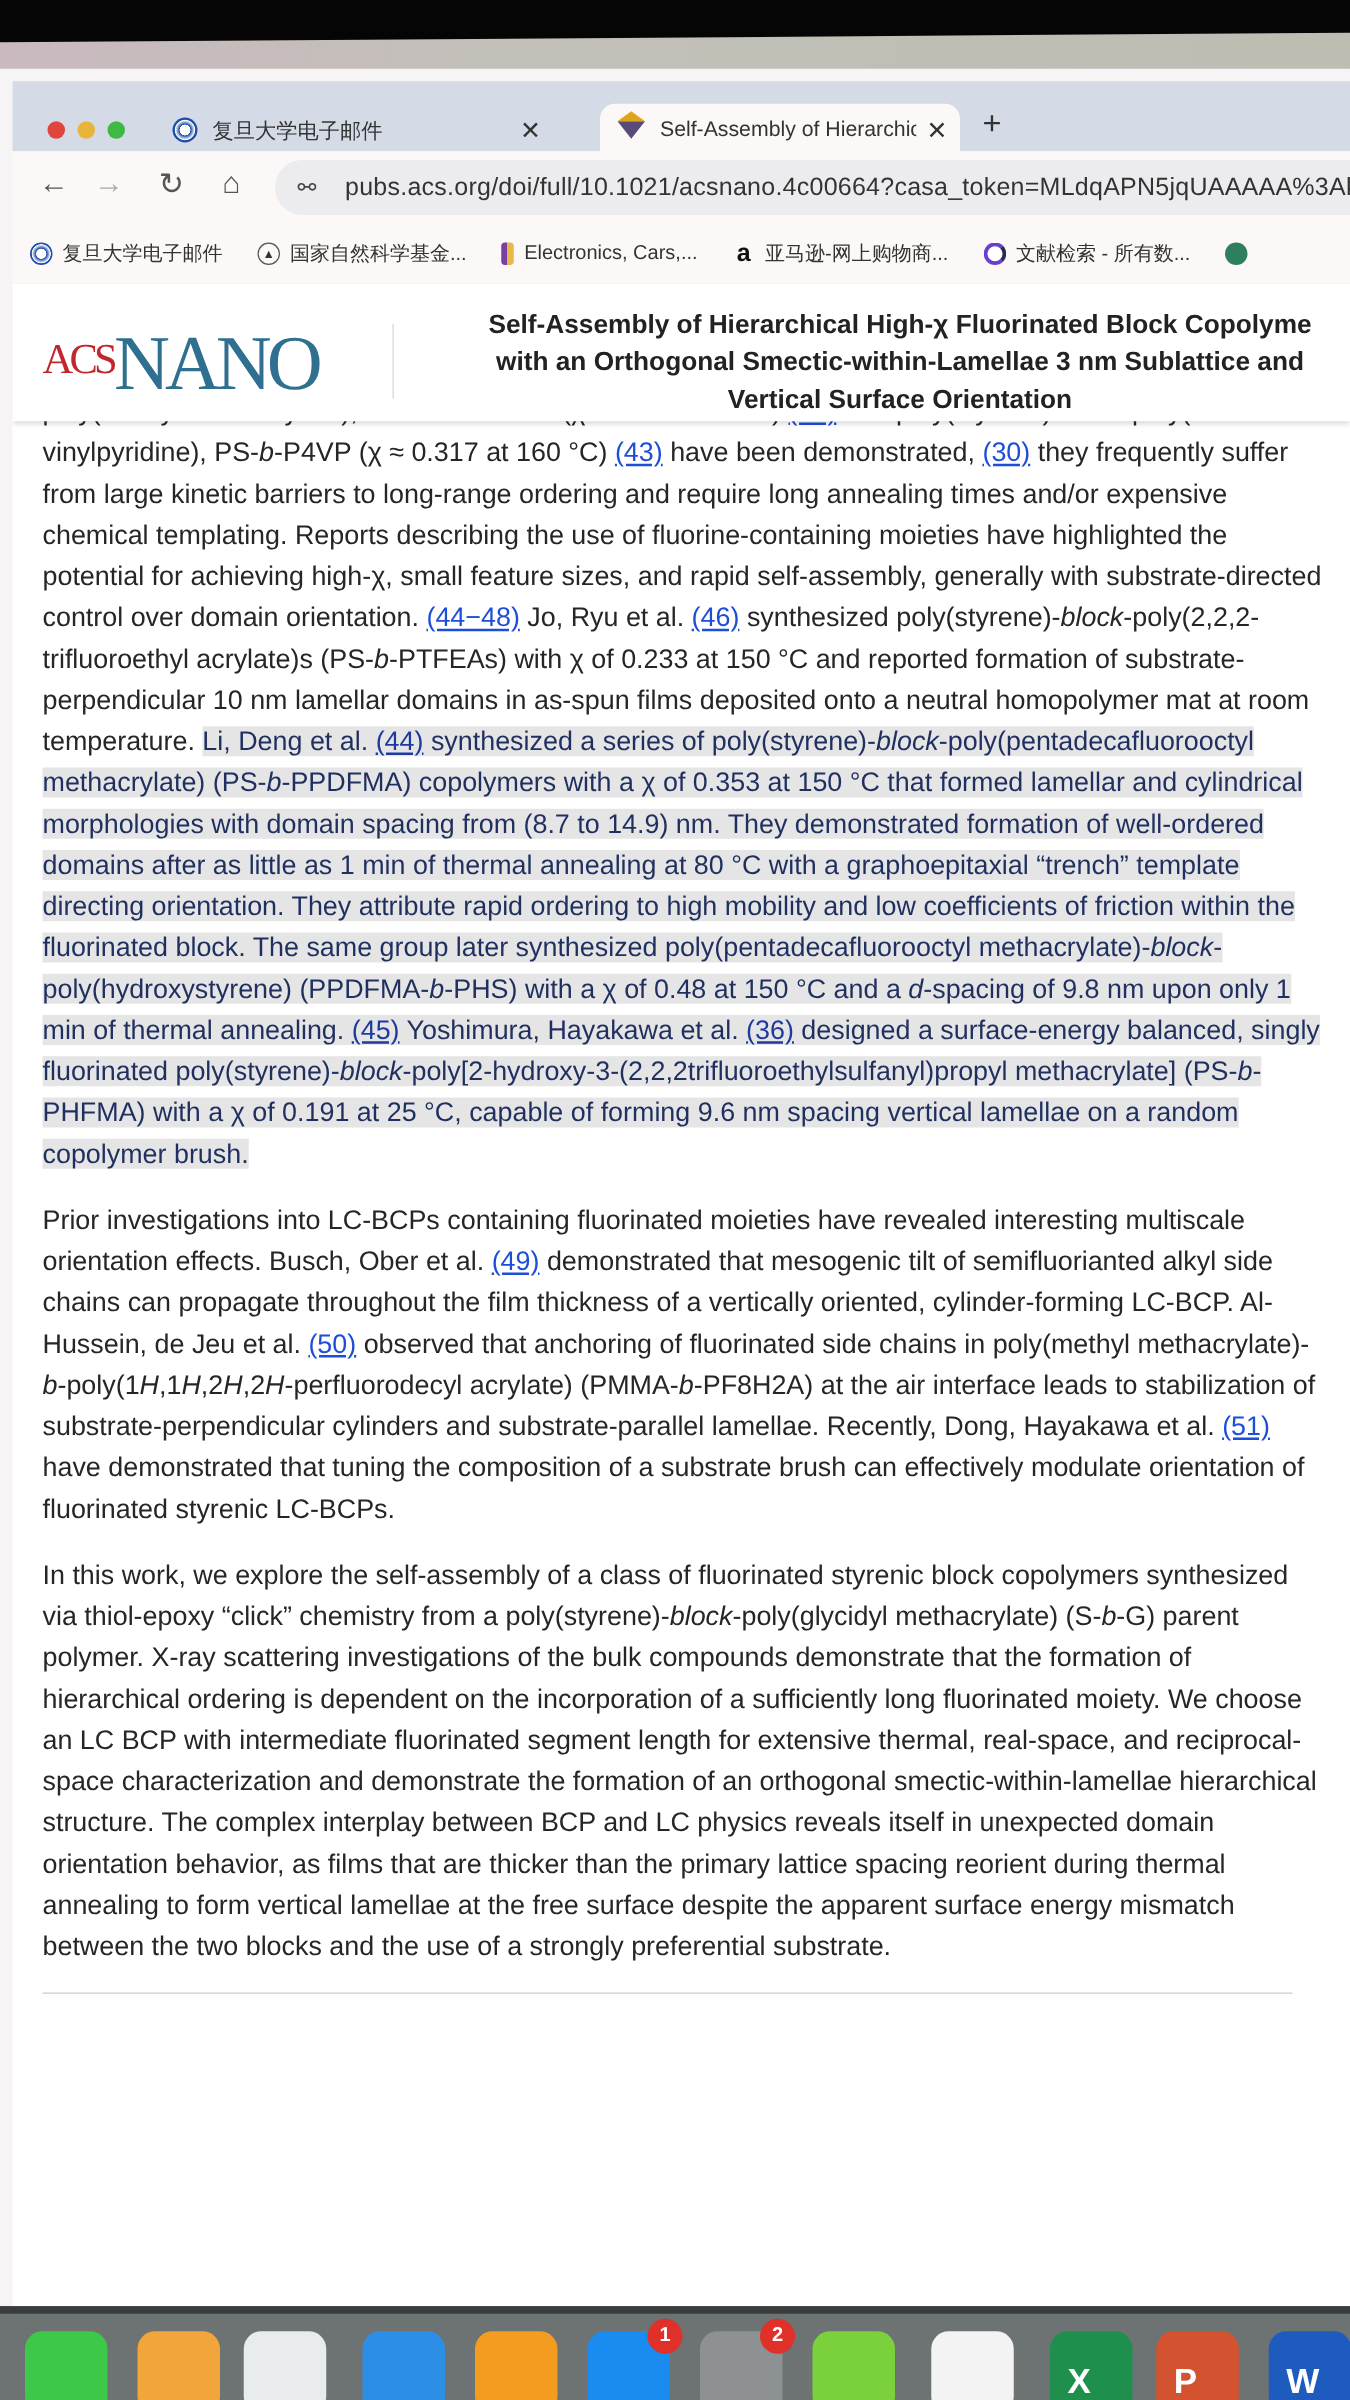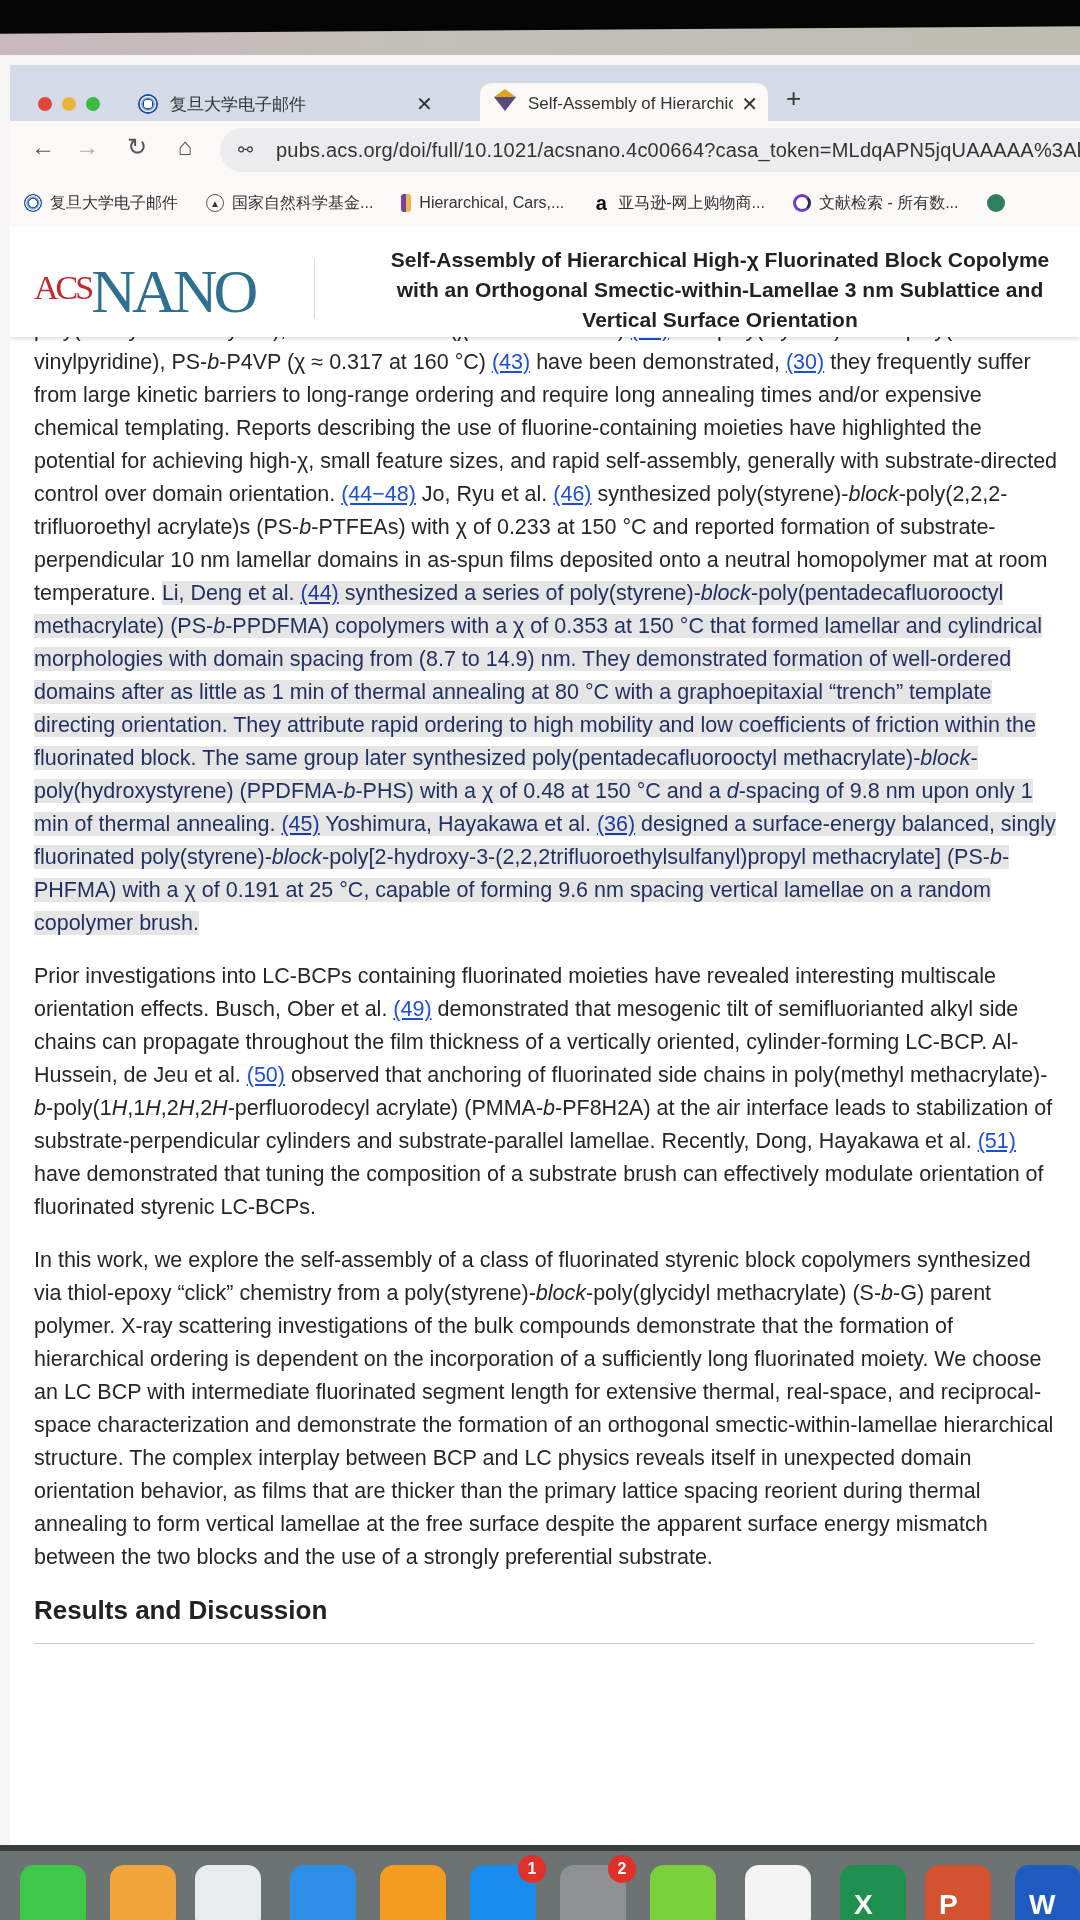--- a/index.html
+++ b/index.html
@@ -101,21 +101,21 @@
     <span class="bm">
       <span class="bm-icon" style="background: radial-gradient(circle,#fff 30%,#1d4ea6 34%,#fff 58%,#1d4ea6 62%);"></span>
       <span>复旦大学电子邮件</span>
     </span>
     <span class="bm">
       <span class="bm-icon" style="border:1.5px solid #555; color:#333; font-size:10px; box-sizing:border-box;">▲</span>
       <span>国家自然科学基金...</span>
     </span>
     <span class="bm">
       <span class="bm-icon" style="border-radius:3px; width:10px; background: linear-gradient(90deg,#7a3fa0 50%,#e8b84a 50%);"></span>
-      <span>Hierarchical, Cars,...</span>
+      <span>Electronics, Cars,...</span>
     </span>
     <span class="bm">
       <span class="bm-icon" style="color:#111; font-size:20px;">a</span>
       <span>亚马逊-网上购物商...</span>
     </span>
     <span class="bm">
       <span class="bm-icon" style="border:3px solid #6a3fd0; border-right-color:#2a2a5a; background:#fff; box-sizing:border-box;"></span>
       <span>文献检索 - 所有数...</span>
     </span>
     <span class="bm">
@@ -136,21 +136,20 @@
       </div>
     </div>
 
     <div class="article">
       <p style="margin-top:-22px;"><span>poly(methyl methacrylate), PDMS-b-PMMA (χ ≈ 0.2 at 150 °C) </span><a>(42)</a><span> and poly(styrene)-</span><i>block</i><span>-poly(4-vinylpyridine), PS-</span><i>b</i><span>-P4VP (χ ≈ 0.317 at 160 °C) </span><a>(43)</a><span> have been demonstrated, </span><a>(30)</a><span> they frequently suffer from large kinetic barriers to long-range ordering and require long annealing times and/or expensive chemical templating. Reports describing the use of fluorine-containing moieties have highlighted the potential for achieving high-χ, small feature sizes, and rapid self-assembly, generally with substrate-directed control over domain orientation. </span><a>(44−48)</a><span> Jo, Ryu et al. </span><a>(46)</a><span> synthesized poly(styrene)-</span><i>block</i><span>-poly(2,2,2-trifluoroethyl acrylate)s (PS-</span><i>b</i><span>-PTFEAs) with χ of 0.233 at 150 °C and reported formation of substrate-perpendicular 10 nm lamellar domains in as-spun films deposited onto a neutral homopolymer mat at room temperature. </span><span class="hl"><span>Li, Deng et al. </span><a>(44)</a><span> synthesized a series of poly(styrene)-</span><i>block</i><span>-poly(pentadecafluorooctyl methacrylate) (PS-</span><i>b</i><span>-PPDFMA) copolymers with a χ of 0.353 at 150 °C that formed lamellar and cylindrical morphologies with domain spacing from (8.7 to 14.9) nm. They demonstrated formation of well-ordered domains after as little as 1 min of thermal annealing at 80 °C with a graphoepitaxial “trench” template directing orientation. They attribute rapid ordering to high mobility and low coefficients of friction within the fluorinated block. The same group later synthesized poly(pentadecafluorooctyl methacrylate)-</span><i>block</i><span>-poly(hydroxystyrene) (PPDFMA-</span><i>b</i><span>-PHS) with a χ of 0.48 at 150 °C and a </span><i>d</i><span>-spacing of 9.8 nm upon only 1 min of thermal annealing. </span><a>(45)</a><span> Yoshimura, Hayakawa et al. </span><a>(36)</a><span> designed a surface-energy balanced, singly fluorinated poly(styrene)-</span><i>block</i><span>-poly[2-hydroxy-3-(2,2,2trifluoroethylsulfanyl)propyl methacrylate] (PS-</span><i>b</i><span>-PHFMA) with a χ of 0.191 at 25 °C, capable of forming 9.6 nm spacing vertical lamellae on a random copolymer brush.</span></span></p>
 
       <p><span>Prior investigations into LC-BCPs containing fluorinated moieties have revealed interesting multiscale orientation effects. Busch, Ober et al. </span><a>(49)</a><span> demonstrated that mesogenic tilt of semifluorianted alkyl side chains can propagate throughout the film thickness of a vertically oriented, cylinder-forming LC-BCP. Al-Hussein, de Jeu et al. </span><a>(50)</a><span> observed that anchoring of fluorinated side chains in poly(methyl methacrylate)-</span><i>b</i><span>-poly(1</span><i>H</i><span>,1</span><i>H</i><span>,2</span><i>H</i><span>,2</span><i>H</i><span>-perfluorodecyl acrylate) (PMMA-</span><i>b</i><span>-PF8H2A) at the air interface leads to stabilization of substrate-perpendicular cylinders and substrate-parallel lamellae. Recently, Dong, Hayakawa et al. </span><a>(51)</a><span> have demonstrated that tuning the composition of a substrate brush can effectively modulate orientation of fluorinated styrenic LC-BCPs.</span></p>
 
       <p><span>In this work, we explore the self-assembly of a class of fluorinated styrenic block copolymers synthesized via thiol-epoxy “click” chemistry from a poly(styrene)-</span><i>block</i><span>-poly(glycidyl methacrylate) (S-</span><i>b</i><span>-G) parent polymer. X-ray scattering investigations of the bulk compounds demonstrate that the formation of hierarchical ordering is dependent on the incorporation of a sufficiently long fluorinated moiety. We choose an LC BCP with intermediate fluorinated segment length for extensive thermal, real-space, and reciprocal-space characterization and demonstrate the formation of an orthogonal smectic-within-lamellae hierarchical structure. The complex interplay between BCP and LC physics reveals itself in unexpected domain orientation behavior, as films that are thicker than the primary lattice spacing reorient during thermal annealing to form vertical lamellae at the free surface despite the apparent surface energy mismatch between the two blocks and the use of a strongly preferential substrate.</span></p>
 
-      <div class="section-h">Results and Discussion</div>
       <div class="rule"></div>
     </div>
   </div>
 </div>
 
 <div class="dock" id="dock">
     <div class="dock-app" style="left: 20px; background: rgb(62, 200, 74);"></div>
     <div class="dock-app" style="left: 110px; background: rgb(242, 165, 58);"></div>
     <div class="dock-app" style="left: 195px; background: rgb(233, 236, 239);"></div>
     <div class="dock-app" style="left: 290px; background: rgb(45, 142, 230);"></div>

